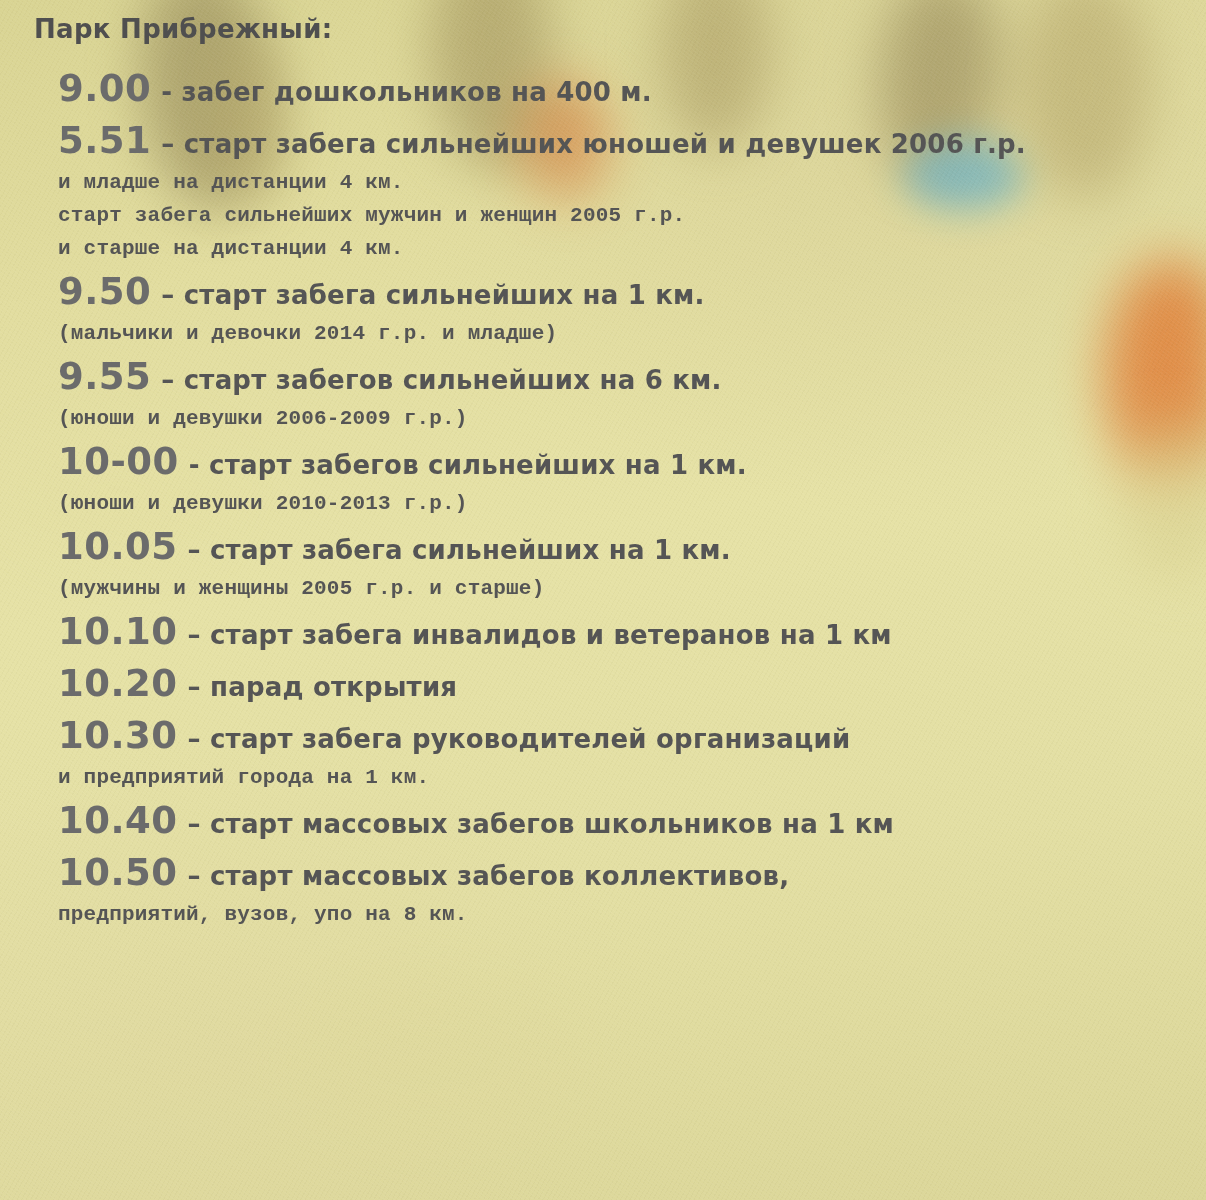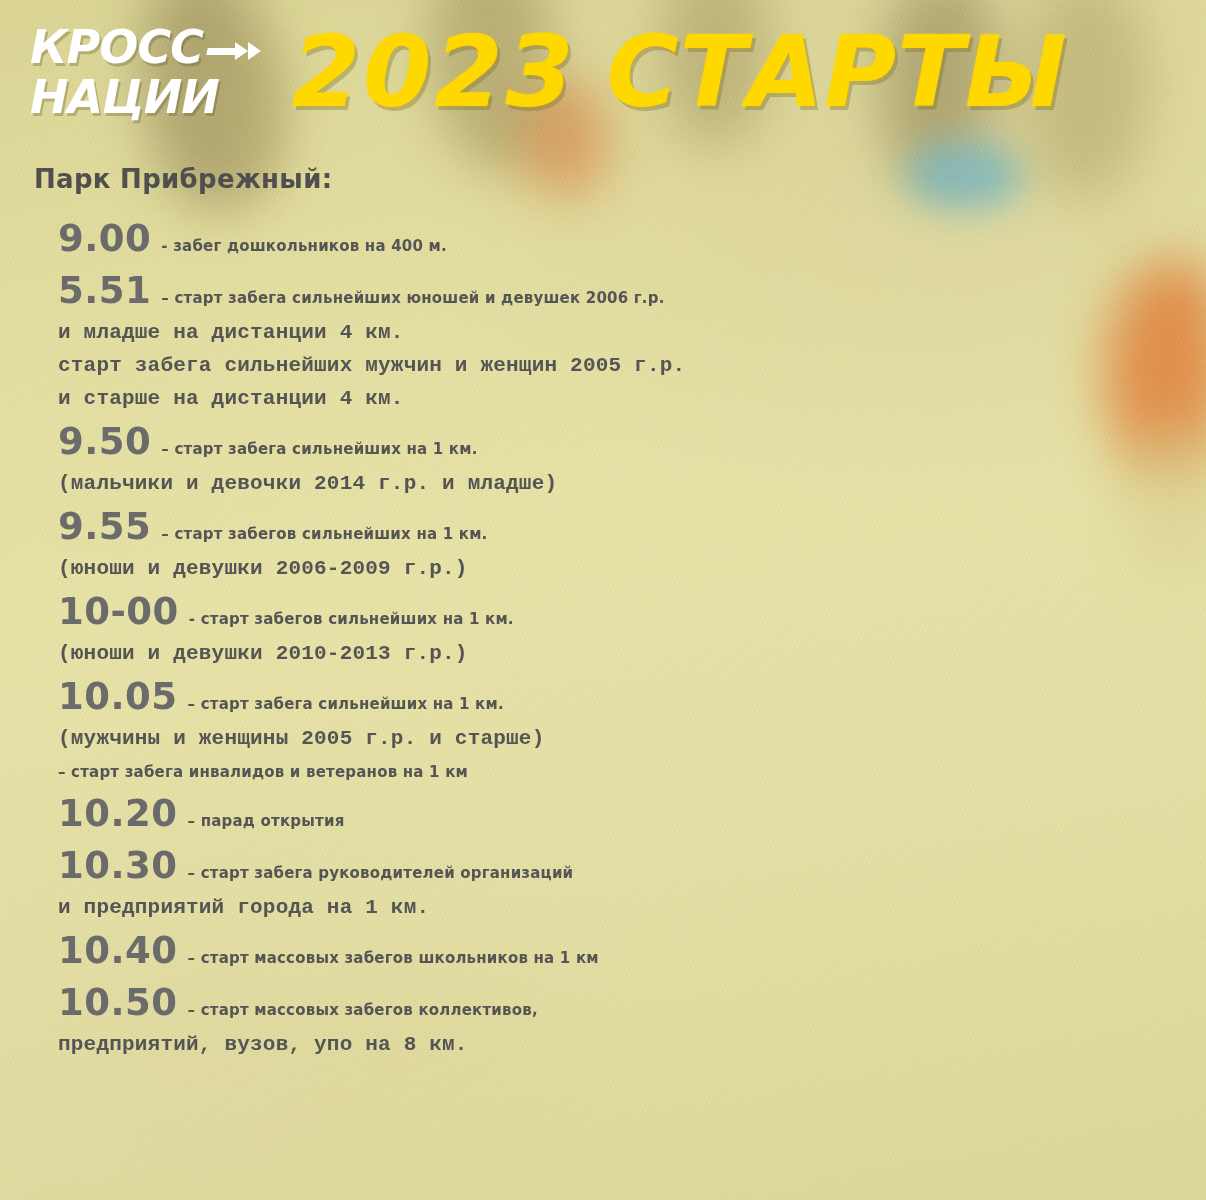--- a/index.html
+++ b/index.html
@@ -165,21 +165,21 @@
     font-size: 37px;
     line-height: 50px;
     color: #6b6b6b;
     letter-spacing: 0.5px;
     flex: 0 0 auto;
     margin-right: 10px;
   }
   .desc {
     font-family: "DejaVu Sans", sans-serif;
     font-weight: 700;
-    font-size: 15px;
+    font-size: 26px;
     line-height: 30px;
     color: #555555;
     letter-spacing: 0.2px;
   }
   .cont {
     font-family: Liberation Mono, monospace;
     font-weight: 700;
     font-size: 21px;
     line-height: 32px;
     color: #555555;
@@ -203,36 +203,20 @@
     <div class="blob b8"></div>
     <div class="blob b9"></div>
     <div class="blob b10"></div>
     <div class="blob b11"></div>
     <div class="blob b12"></div>
     <div class="grain"></div>
   </div>
 
   <div class="content">
 
-    <div class="header">
-      <div class="logo">
-        <div class="logo-line">
-          <span>КРОСС</span><span class="logo-arrow">
-            <span class="bar"></span>
-            <span class="chev c1"></span>
-            <span class="chev c2"></span>
-          </span>
-        </div>
-        <div class="logo-line logo-line-2">НАЦИИ</div>
-      </div>
-
-      <div class="title-main">
-        <span class="year">2023</span><span class="word">СТАРТЫ</span>
-      </div>
-    </div>
 
     <div class="schedule">
       <div class="venue">Парк Прибрежный:</div>
 
       <div class="entry">
         <div class="row">
           <span class="time">9.00</span>
           <span class="desc">- забег дошкольников на 400 м.</span>
         </div>
       </div>
@@ -251,21 +235,21 @@
         <div class="row">
           <span class="time">9.50</span>
           <span class="desc">– старт забега сильнейших на 1 км.</span>
         </div>
         <div class="cont">(мальчики и девочки 2014 г.р. и младше)</div>
       </div>
 
       <div class="entry">
         <div class="row">
           <span class="time">9.55</span>
-          <span class="desc">– старт забегов сильнейших на 1 км.</span>
+          <span class="desc">– старт забегов сильнейших на 6 км.</span>
         </div>
         <div class="cont">(юноши и девушки 2006-2009 г.р.)</div>
       </div>
 
       <div class="entry">
         <div class="row">
           <span class="time">10-00</span>
           <span class="desc">- старт забегов сильнейших на 1 км.</span>
         </div>
         <div class="cont">(юноши и девушки 2010-2013 г.р.)</div>
@@ -274,20 +258,21 @@
       <div class="entry">
         <div class="row">
           <span class="time">10.05</span>
           <span class="desc">– старт забега сильнейших на 1 км.</span>
         </div>
         <div class="cont">(мужчины и женщины 2005 г.р. и старше)</div>
       </div>
 
       <div class="entry">
         <div class="row">
+          <span class="time">10.10</span>
           <span class="desc">– старт забега инвалидов и ветеранов на 1 км</span>
         </div>
       </div>
 
       <div class="entry">
         <div class="row">
           <span class="time">10.20</span>
           <span class="desc">– парад открытия</span>
         </div>
       </div>

